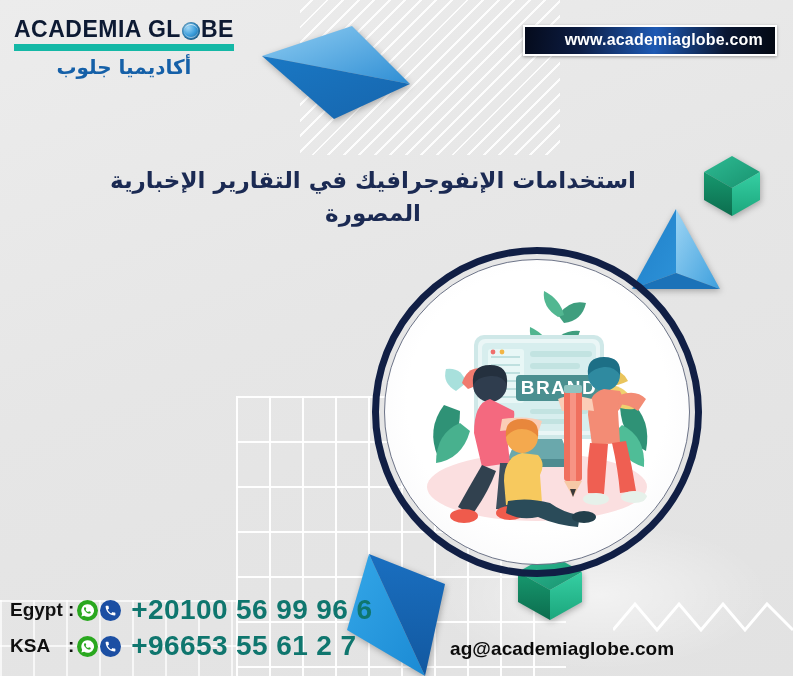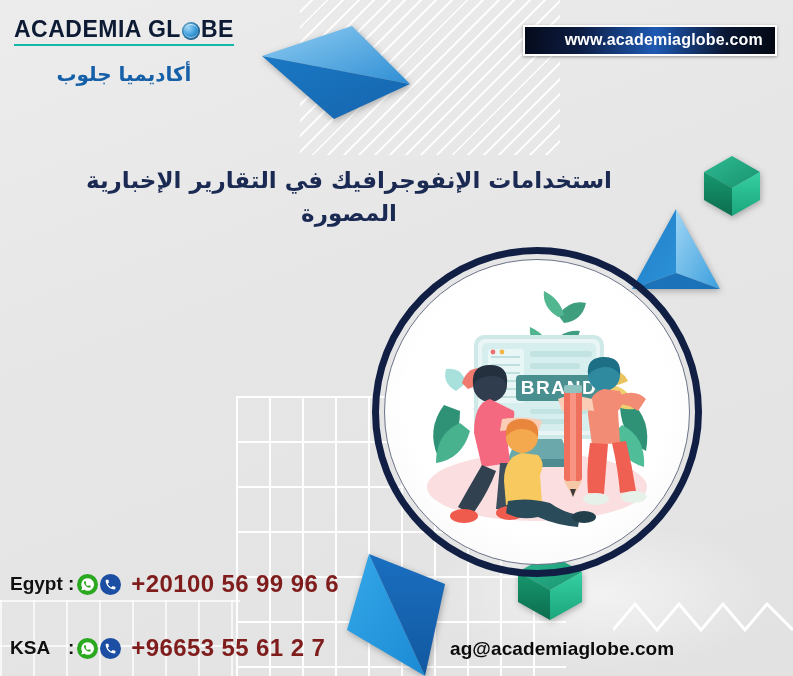--- a/index.html
+++ b/index.html
@@ -106,21 +106,21 @@
   }
   .logo-en {
     font-family: "Liberation Sans", sans-serif;
     font-weight: bold;
     font-size: 23px;
     letter-spacing: 0.5px;
     color: #0d1a33;
     line-height: 1;
     display: flex;
     align-items: center;
-    border-bottom: 2px solid #14b8a6;
+    border-bottom: 7px solid #14b8a6;
     padding-bottom: 3px;
   }
   .logo-globe {
     display: inline-block;
     width: 18px;
     height: 18px;
     margin: 0 1px;
     border-radius: 50%;
     background:
       radial-gradient(circle at 34% 32%, #9fd6f5 0%, #3b9ddb 45%, #14507f 100%);
@@ -137,21 +137,21 @@
     border-bottom: 1px solid rgba(255,255,255,0.5);
   }
   .logo-ar {
     font-family: "DejaVu Sans", sans-serif;
     font-weight: bold;
     font-size: 20px;
     color: #1560a8;
     direction: rtl;
     text-align: center;
     line-height: 1.1;
-    margin-top: 16px;
+    margin-top: 4px;
   }
 
   .url-banner {
     position: absolute;
     right: 16px;
     top: 25px;
     padding: 4px 12px 5px 12px;
     background: linear-gradient(95deg, #050b1c 0%, #0c1c42 22%, #1e5ab4 52%, #0a1733 80%, #030812 100%);
     border: 2px solid #ffffff;
     box-shadow: 0 1px 3px rgba(0,0,0,0.35);
@@ -162,21 +162,21 @@
     font-size: 16px;
     color: #ffffff;
     letter-spacing: 0.2px;
     white-space: nowrap;
     margin-left: 28px;
   }
 
   
   .poster-title {
     position: absolute;
-    left: 84px;
+    left: 108px;
     top: 164px;
     width: 530px;
     text-align: center;
     direction: rtl;
     font-family: "DejaVu Sans", sans-serif;
     font-weight: bold;
     font-size: 23px;
     line-height: 1.45;
     color: #1b2a53;
   }
@@ -232,21 +232,20 @@
     bottom: 14px;
     display: flex;
     flex-direction: column;
     gap: 4px;
   }
   .contact-row {
     display: flex;
     align-items: center;
     gap: 0px;
     white-space: nowrap;
-    margin-top: 32px;
   }
   .contact-label {
     font-family: "Liberation Sans", sans-serif;
     font-weight: bold;
     font-size: 19px;
     color: #101010;
     width: 58px;
     display: inline-block;
   }
   .contact-colon {
@@ -264,22 +263,22 @@
     align-items: center;
     justify-content: center;
     margin-right: 2px;
     flex: none;
   }
   .icon-whatsapp { background: #2aa81f; }
   .icon-phone    { background: #1c4fa3; }
   .contact-number {
     font-family: "Liberation Sans", sans-serif;
     font-weight: bold;
-    font-size: 24px;
-    color: #7f1d1d;
+    font-size: 28px;
+    color: #0f766e;
     margin-left: 8px;
     letter-spacing: 0.4px;
   }
 
   .footer-emails {
     position: absolute;
     left: 450px;
     bottom: 16px;
     display: flex;
     flex-direction: column;

